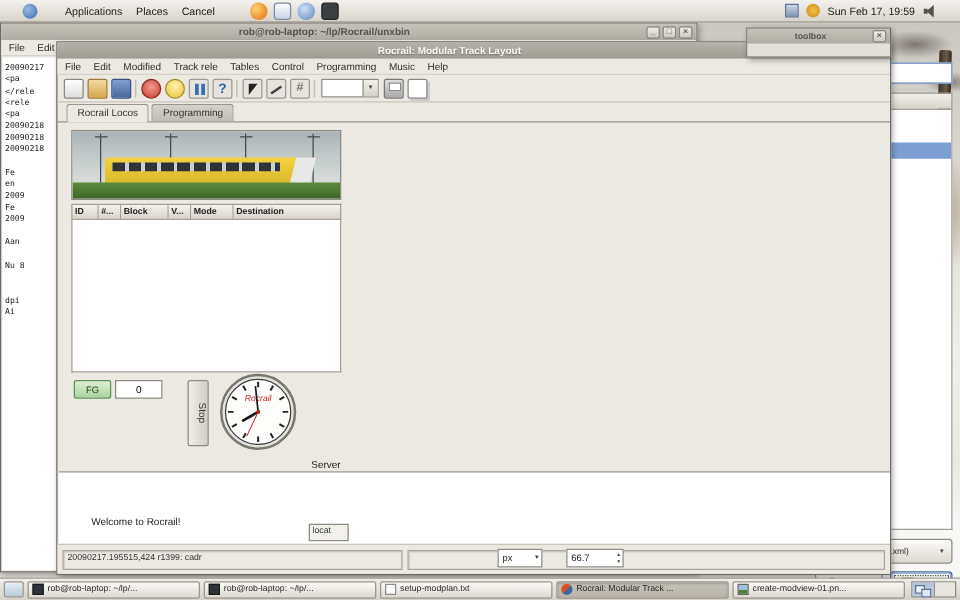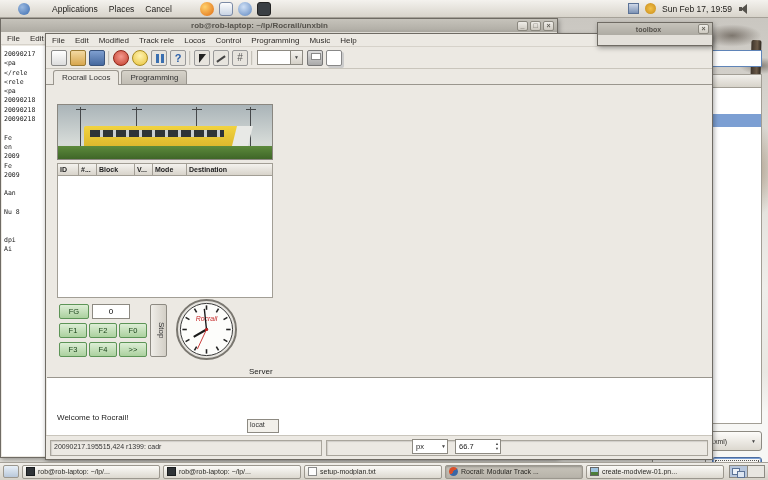--- a/index.html
+++ b/index.html
@@ -83,21 +83,21 @@
 
 .gbtn{background:linear-gradient(180deg,#ddeed6,#abd19e);border:1px solid #5d9457;border-radius:2px;color:#143d14;font-size:7.5px;text-align:center}
 .fgbtn{position:absolute;left:13px;top:270px;width:30px;height:15px;line-height:13px}
 .fgval{position:absolute;left:46px;top:270px;width:38px;height:15px;background:#fff;border:1px solid #8d8a82;font-size:8px;text-align:center;line-height:13px}
 .fnwrap{position:absolute;left:13px;top:289px;display:grid;grid-template-columns:repeat(3,28px);grid-auto-rows:15px;gap:4px 2px}
 .fnwrap .gbtn{line-height:13px}
 .stopbtn{position:absolute;left:104px;top:270px;width:17px;height:53px;writing-mode:vertical-rl;font-size:8px;text-align:center;background:linear-gradient(90deg,#f0eee9,#d3cfc6);border:1px solid #8d8a82;border-radius:2px;color:#333}
 .clockwrap{position:absolute;left:129px;top:264px;width:63px;height:63px}
 .serverlbl{position:absolute;left:203px;top:333px;font-size:8px;color:#222}
 .logarea{position:absolute;left:1px;top:343px;width:665px;height:59px;background:#fff;border-top:1px solid #9a968e}
-.welcome{position:absolute;left:10px;bottom:14px;font-size:8px;color:#222}
+.welcome{position:absolute;left:26px;bottom:14px;font-size:8px;color:#222}
 .locbox{position:absolute;left:201px;top:385px;width:32px;height:14px;border:1px solid #8d8a82;background:#f2f0ea;font-size:7px;color:#333;padding:1px 2px;overflow:hidden;white-space:nowrap}
 .statusbar{position:absolute;left:0;bottom:0;height:24px;width:100%;display:flex;align-items:center;padding:0 4px;gap:4px;background:#ece9e3;border-top:1px solid #c9c5bc}
 .scell{height:16px;border:1px solid #a9a59c;background:#ece9e3;font-size:7px;color:#333;padding:2px 3px;overflow:hidden;white-space:nowrap;box-shadow:inset 1px 1px 1px rgba(0,0,0,.12)}
 
 
 #toolbox{left:597px;top:22px;width:116px;height:24px;z-index:3}
 #toolbox .tbar{height:12px;font-size:7px}
 #toolbox .tbody{height:10px;background:#e3e0da}
 
 
@@ -139,21 +139,21 @@
 .dimbtn{height:20px;padding:0 8px;color:#9a968c;background:#e6e3dc;border-color:#b5b1a7}
 .pmglyph{font-size:9px;color:#a5a198}
 .filtercombo{margin-left:auto;width:108px;height:20px;justify-content:space-between;padding:0 5px;font-size:6.8px}
 .actrow{position:absolute;right:6px;bottom:4px;height:20px;display:flex;gap:6px;align-items:center}
 .cancelbtn{width:54px;height:18px}
 .cancel-ico{width:9px;height:9px;border-radius:50%;background:radial-gradient(circle at 40% 35%,#e87a6a,#b3301f);color:#fff;font-size:7px;line-height:9px;text-align:center;flex:none}
 .openbtn{width:50px;height:18px;border-color:#4c6da0;box-shadow:0 0 0 1px #7c9fd3 inset;outline:1px dotted #555;outline-offset:-4px}
 .open-ico{width:10px;height:8px;background:linear-gradient(180deg,#f3d9a2,#d8a74e);border:1px solid #9a7a33;border-radius:1px;flex:none}
 
 
-#sb-overlay{position:absolute;left:412px;top:439px;z-index:6;display:flex;gap:7px}
+#sb-overlay{position:absolute;left:398px;top:439px;z-index:6;display:flex;gap:19px}
 .unitbox{width:36px;height:15px;background:#fff;border:1px solid #8d8a82;font-size:7.5px;color:#222;padding:2px 12px 1px 3px;position:relative}
 .unitbox .uarr{position:absolute;right:1px;top:3px;font-size:5px;color:#444}
 .zoombox{width:46px;height:15px;background:#fff;border:1px solid #8d8a82;font-size:7.5px;color:#222;padding:2px 12px 1px 3px;position:relative}
 .zoombox .spin{position:absolute;right:1px;top:1px;font-size:4px;line-height:5px;color:#444;text-align:center}
 
 
 #panel{position:absolute;top:0;left:0;right:0;height:18px;z-index:10;background:linear-gradient(180deg,#f4f2ee,#d8d4cb);border-bottom:1px solid #a5a198;display:flex;align-items:center;padding:0 18px;gap:22px;font-size:8.5px;color:#1d1b18}
 .foot-icon{width:12px;height:12px;border-radius:50%;background:radial-gradient(circle at 35% 35%,#9bb9e0,#3b6cb0);flex:none}
 .plaunchers{display:flex;gap:5px;margin-left:6px}
 .plauncher{width:14px;height:14px;border-radius:3px;flex:none}
@@ -229,27 +229,33 @@
 Aan
 
 Nu 8
 
 
 dpi
 Ai</pre>
   </div>
 
   <div class="win" id="rocrail">
+    <div class="tbar">
+      <span class="ttl">Rocrail: Modular Track Layout</span>
+      <span class="wbtn">_</span>
+      <span class="wbtn">□</span>
+      <span class="wbtn">×</span>
+    </div>
     <div class="menubar">
 
     <span class="mitem">File</span>
         <span class="mitem">Edit</span>
         <span class="mitem">Modified</span>
         <span class="mitem">Track rele</span>
-        <span class="mitem">Locos</span>
+        <span class="mitem">Tables</span>
         <span class="mitem">Control</span>
         <span class="mitem">Programming</span>
         <span class="mitem">Music</span>
         <span class="mitem">Help</span>
       </div>
     <div class="toolbar">
       <div class="tbgroup">
 
       <span class="tbi new-icon"></span>
           <span class="tbi open-icon"></span>
@@ -297,29 +303,20 @@
         <div class="hcell"><span>#...</span></div>
         <div class="hcell"><span>Block</span></div>
         <div class="hcell"><span>V...</span></div>
         <div class="hcell"><span>Mode</span></div>
         <div class="hcell"><span>Destination</span></div>
       </div>
     <div class="lbody"></div>
 
     <div class="gbtn fgbtn">FG</div>
     <div class="fgval">0</div>
-    <div class="fnwrap">
-
-    <div class="gbtn"><span>F1</span></div>
-        <div class="gbtn"><span>F2</span></div>
-        <div class="gbtn"><span>F0</span></div>
-        <div class="gbtn"><span>F3</span></div>
-        <div class="gbtn"><span>F4</span></div>
-        <div class="gbtn"><span>&gt;&gt;</span></div>
-      </div>
     <div class="stopbtn">Stop</div>
 
     <div class="clockwrap">
       <svg viewBox="0 0 64 64" width="63" height="63">
         <circle cx="32" cy="32" r="30" fill="#e6e4df" stroke="#7a7770" stroke-width="2"></circle>
         <circle cx="32" cy="32" r="26.5" fill="#fdfdfb" stroke="#3a3a3a" stroke-width="1"></circle>
         <g stroke="#222" stroke-width="1.6">
           <line x1="32" y1="7.5" x2="32" y2="12"></line>
           <line x1="32" y1="7.5" x2="32" y2="12" transform="rotate(30 32 32)"></line>
           <line x1="32" y1="7.5" x2="32" y2="12" transform="rotate(60 32 32)"></line>

